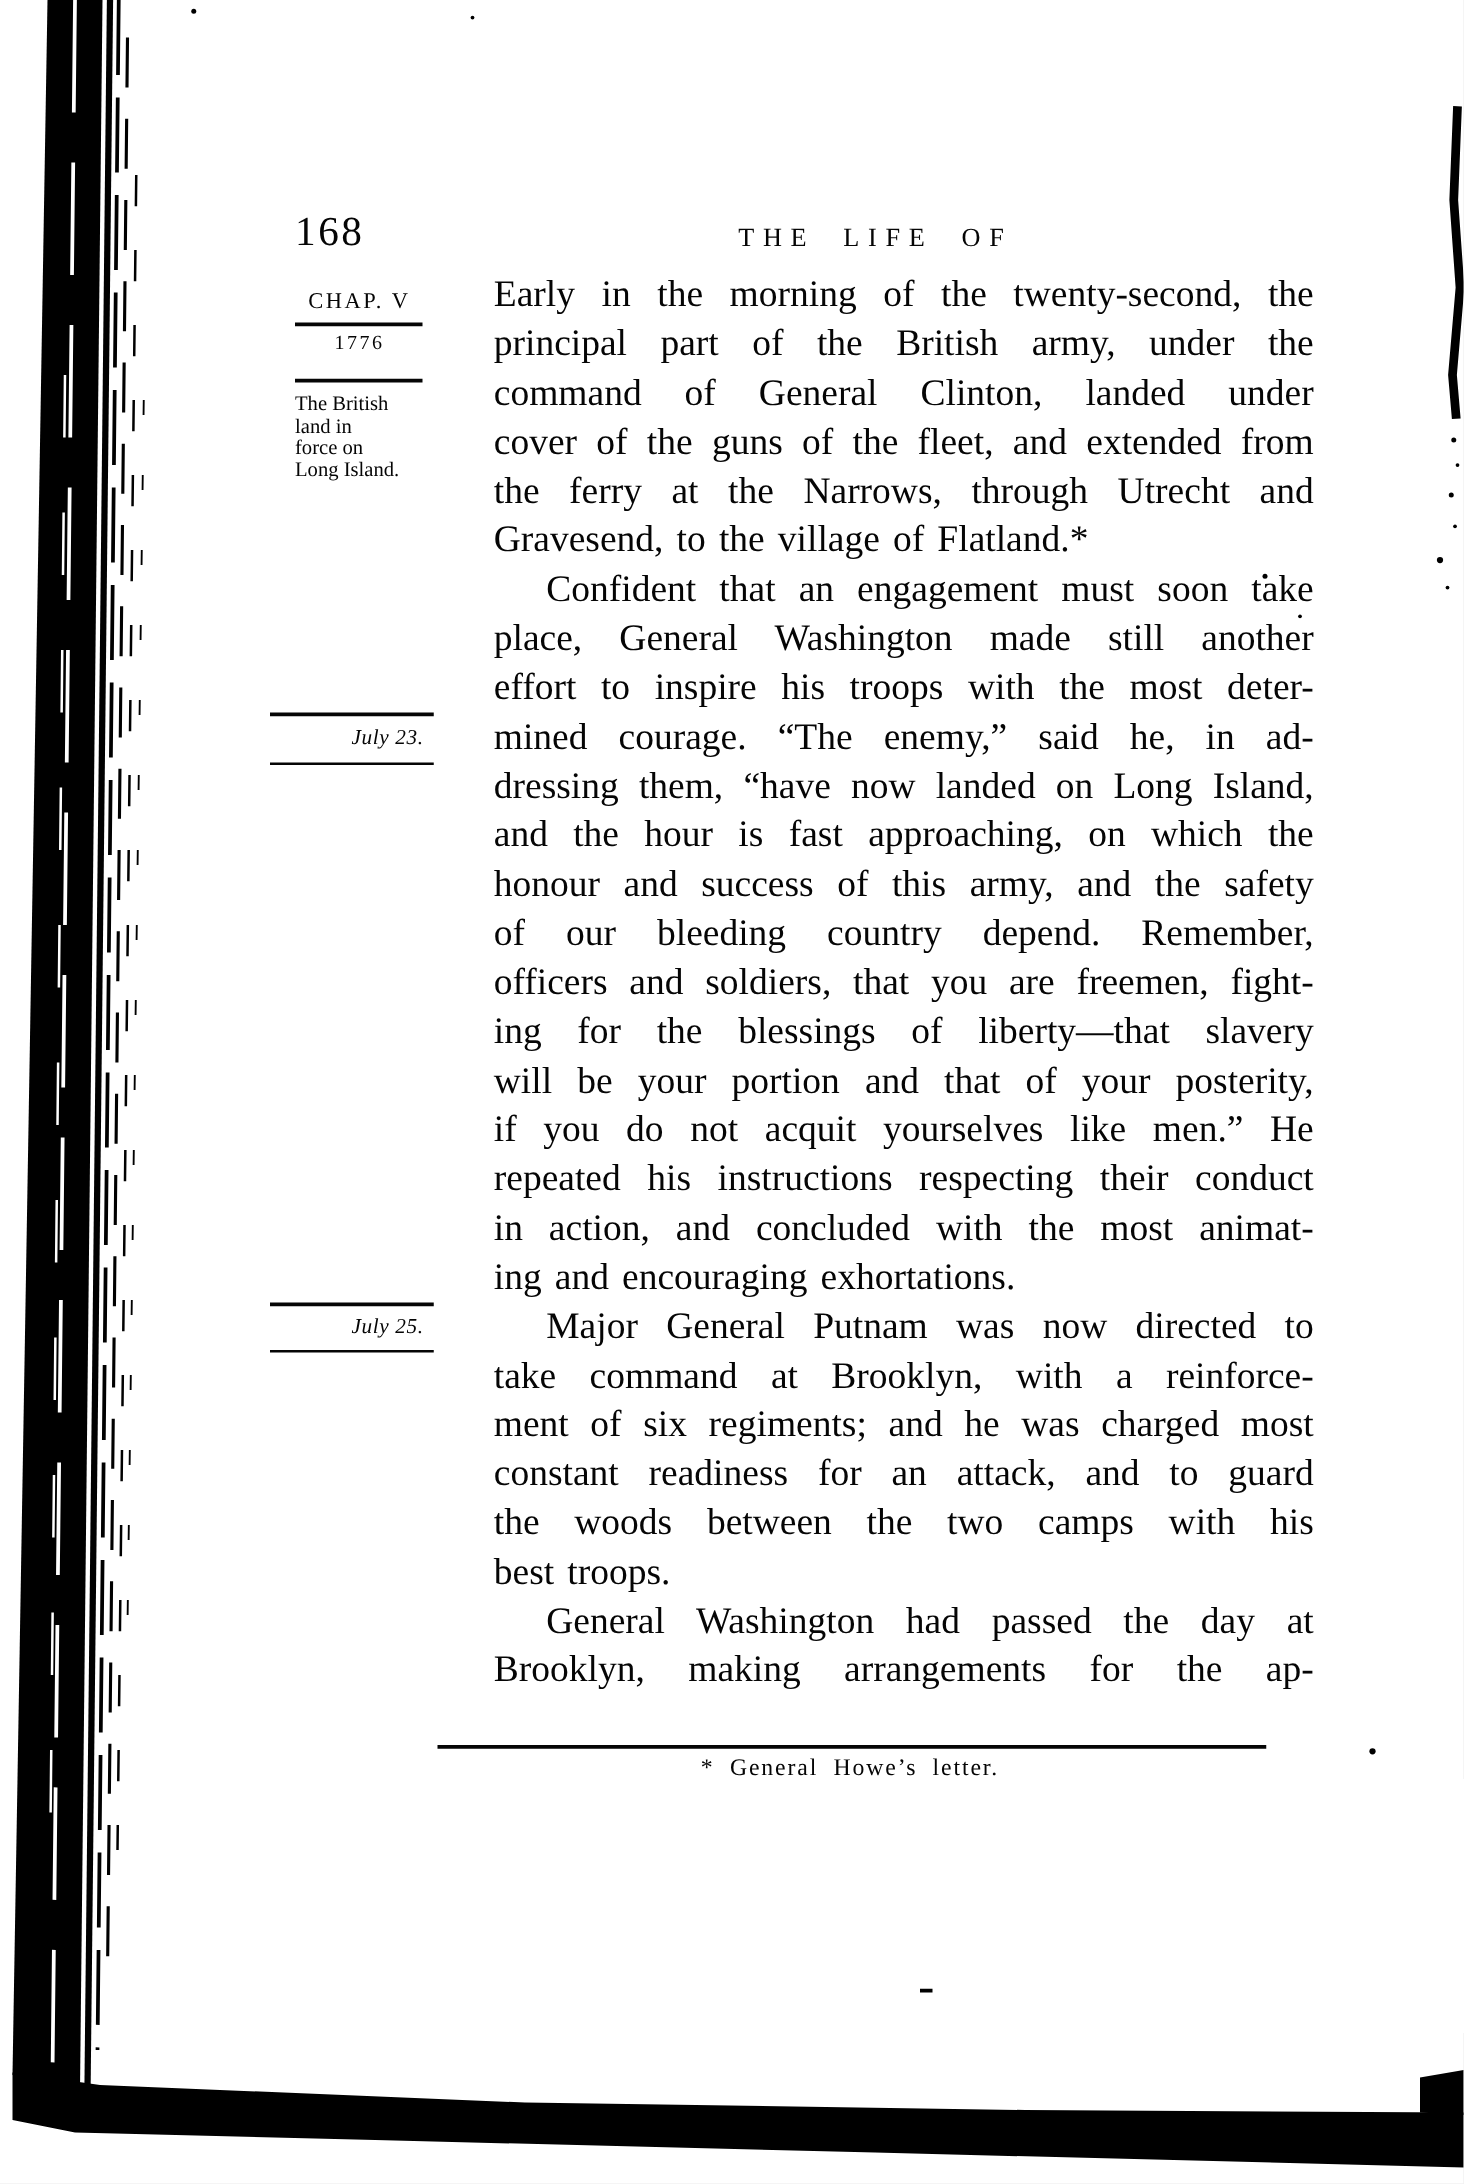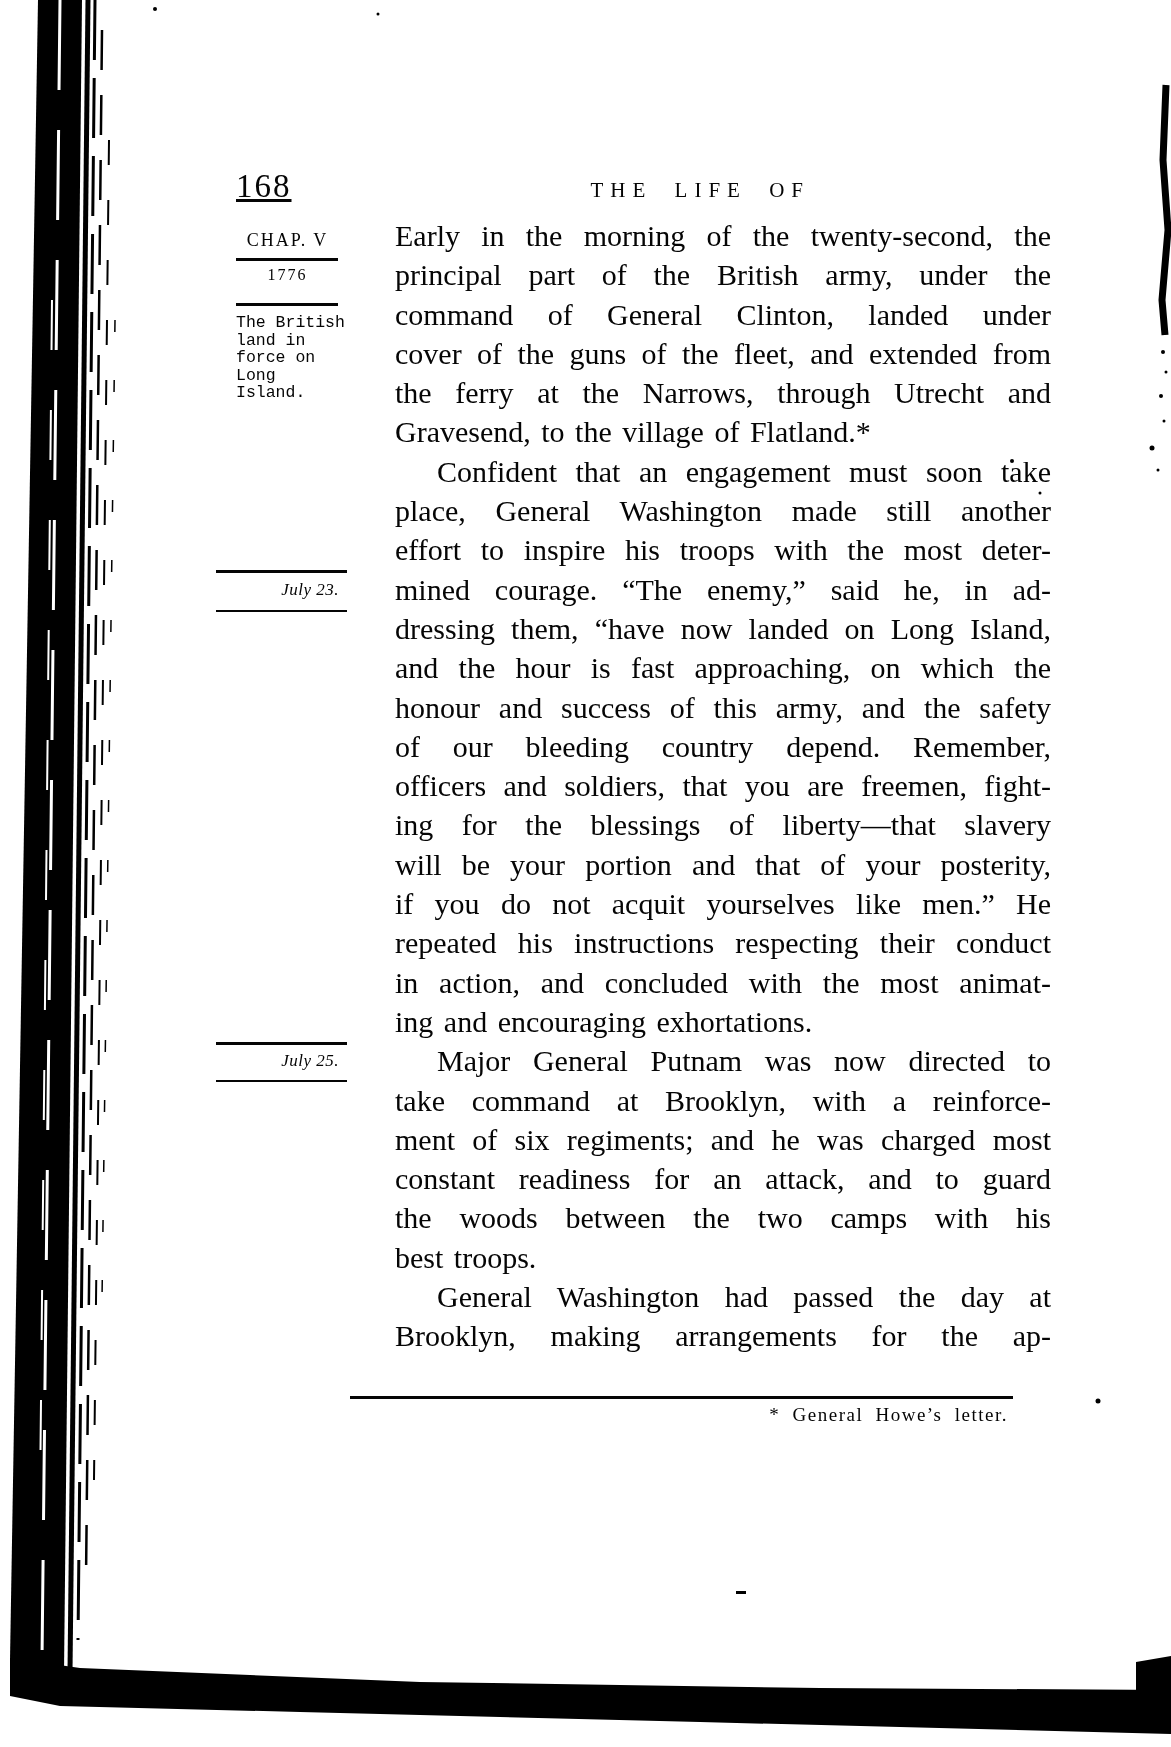--- a/index.html
+++ b/index.html
@@ -7,41 +7,41 @@
     position:relative;
     width:1171px;height:1747px;
     background:#ffffff;
     overflow:hidden;
     font-family:"Liberation Serif","DejaVu Serif",serif;
     color:#050505;
   }
   svg.artifacts{position:absolute;left:0;top:0;width:1171px;height:1747px;pointer-events:none;}
   .page-number{
     position:absolute;left:236px;top:168px;
-    font-size:33px;letter-spacing:2px;text-decoration:underline;
+    font-size:33px;letter-spacing:2px;
   }
   .running-title{
     position:absolute;left:470px;top:178px;width:340px;
     text-align:right;font-size:21px;letter-spacing:7px;word-spacing:10px;
   }
   
   .chap-label{
     position:absolute;left:237px;top:230px;width:101px;
     text-align:center;font-size:18px;letter-spacing:2px;
   }
   .mrule{position:absolute;background:#050505;height:3px;}
   .rule-chap{left:236px;top:258px;width:102px;}
   .year-label{
     position:absolute;left:237px;top:266px;width:101px;
     text-align:center;font-size:16px;letter-spacing:2px;
   }
   .rule-year{left:236px;top:303px;width:102px;}
   .side-note{
     position:absolute;left:236px;top:314px;width:110px;
-    font-size:16.5px;line-height:17.5px;white-space:pre-line;font-family:Liberation Mono, monospace;
+    font-size:16.5px;line-height:17.5px;white-space:pre-line;
   }
   .date-note{
     position:absolute;left:219px;width:120px;
     font-size:17px;font-style:italic;letter-spacing:0.5px;text-align:right;
   }
   .note-july23{top:580px;}
   .rule-j23-top{left:216px;top:570px;width:131px;}
   .rule-j23-bot{left:216px;top:610px;width:131px;height:2px;}
   .note-july25{top:1051px;}
   .rule-j25-top{left:216px;top:1042px;width:131px;}
@@ -51,21 +51,21 @@
     position:absolute;left:352px;top:216px;width:656px;
     font-size:30px;line-height:39.3px;word-spacing:3px;margin-left:43px;
   }
   .line{text-align:justify;text-align-last:justify;}
   .line.end{text-align-last:left;}
   .line.indent{text-indent:42px;}
   
   .footnote-rule{position:absolute;left:350px;top:1396px;width:663px;height:3px;background:#050505;}
   .footnote{
     position:absolute;left:352px;top:1404px;width:656px;
-    text-align:right;font-size:19px;letter-spacing:1.5px;word-spacing:6px;
+    text-align:center;font-size:19px;letter-spacing:1.5px;word-spacing:6px;
   }
 </style>
 </head>
 <body>
 
 <div class="page">
 
   <svg class="artifacts" viewBox="0 0 1171 1747" xmlns="http://www.w3.org/2000/svg">
 
     <polygon points="38,0 82,0 64,1672 10,1660" fill="#000"></polygon>

